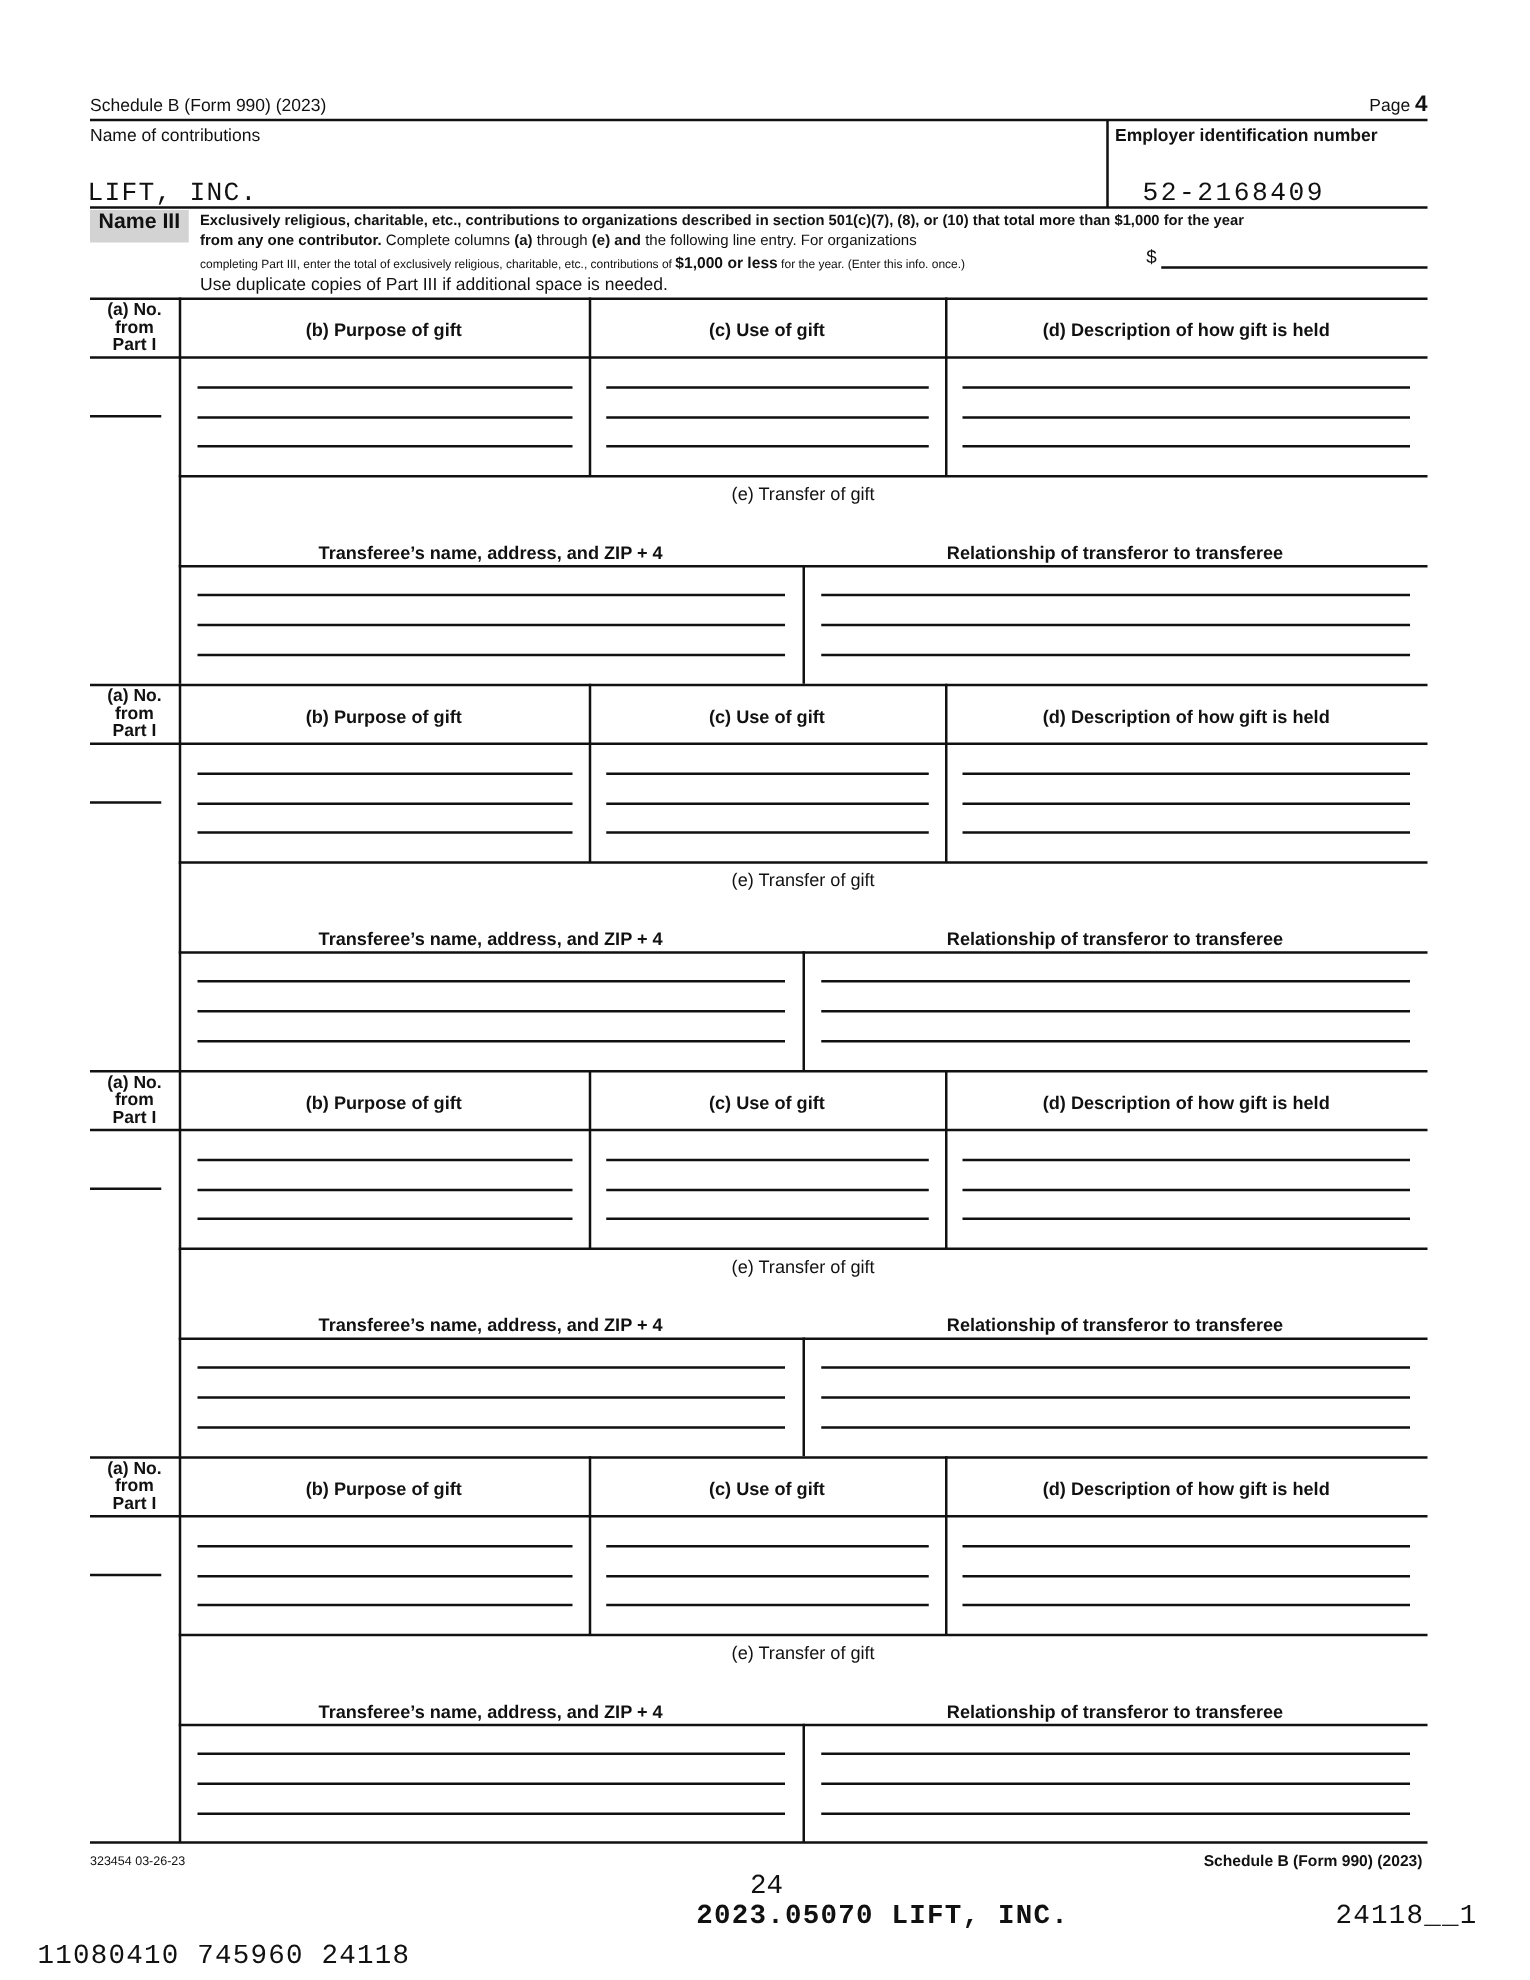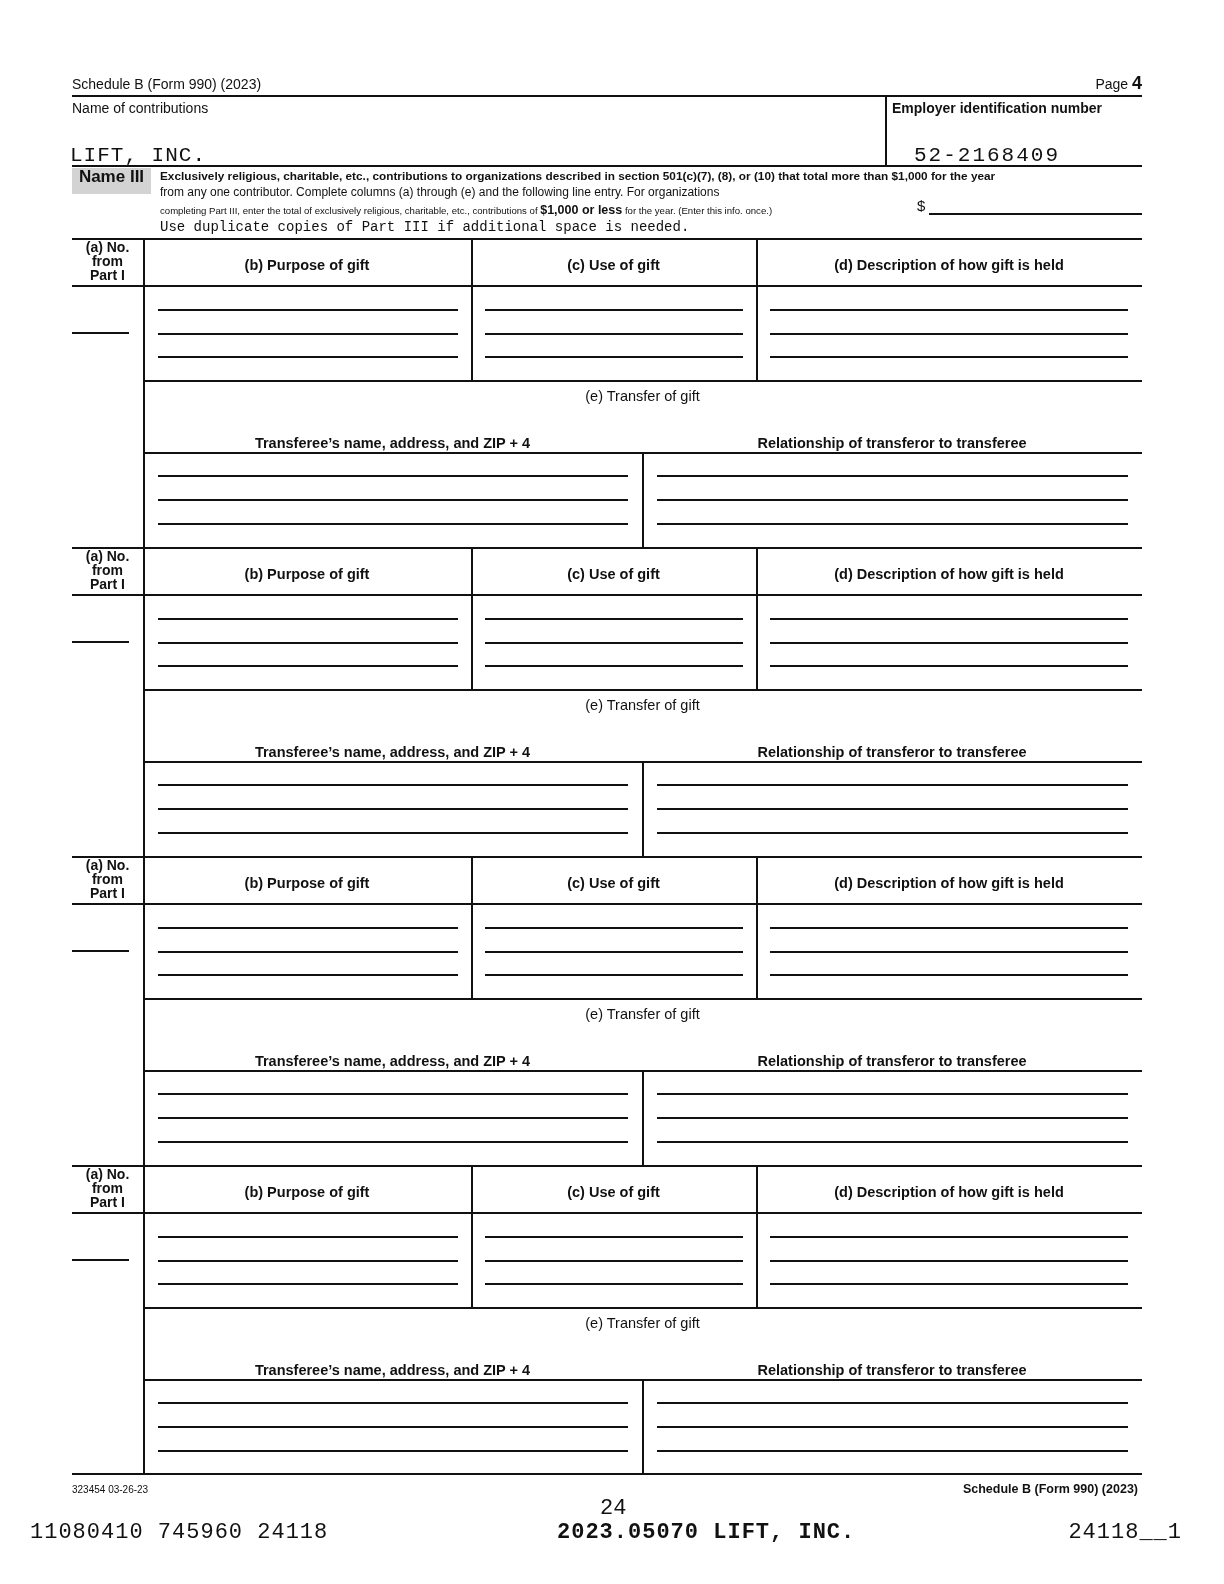--- a/index.html
+++ b/index.html
@@ -15,39 +15,39 @@
     .page-label b { font-size: 18px; }
 
     .org-label { left: 72px; top: 100px; font-size: 14px; }
     .ein-label { left: 892px; top: 100px; font-size: 14px; font-weight: bold; }
     .org-name { left: 70px; top: 144px; font-family: "Liberation Mono", monospace; font-size: 21px; letter-spacing: 1px; }
     .ein-value { left: 914px; top: 144px; font-family: "Liberation Mono", monospace; font-size: 21px; letter-spacing: 2px; }
 
     .part-badge { left: 72px; top: 168px; width: 79px; height: 26px; background: #d3d3d3; font-weight: bold; font-size: 17px; text-align: center; line-height: 18px; }
     .part-line1 { left: 160px; top: 169px; font-size: 11.8px; font-weight: bold; white-space: nowrap; }
     .part-line2 { left: 160px; top: 185px; font-size: 12px; white-space: nowrap; }
-    .part-line2 b { font-weight: normal; margin-top: 40px; }
+    .part-line2 b { font-weight: bold; margin-top: 40px; }
     .part-line3 { left: 160px; top: 203px; font-size: 9.6px; white-space: nowrap; }
     .part-line3 b { font-size: 12.5px; font-weight: bold; }
     .dollar-sign { left: 917px; top: 197px; font-size: 15px; }
     .dollar-field { left: 929px; top: 213px; width: 213px; height: 1.5px; background: #111; }
-    .part-line4 { left: 160px; top: 219px; font-size: 14px; white-space: nowrap; font-family: Liberation Mono, monospace; }
+    .part-line4 { left: 160px; top: 219px; font-size: 14px; white-space: nowrap; }
 
     .block { position: absolute; left: 72px; width: 1070px; height: 309px; }
     .col-a-head { position: absolute; left: 0; top: 2px; width: 71px; text-align: center; font-weight: bold; font-size: 14px; line-height: 14px; }
     .col-head { position: absolute; top: 0; height: 48px; line-height: 54px; text-align: center; font-weight: bold; font-size: 14.5px; }
     .field-line { position: absolute; height: 1.6px; background: #111; }
     .transfer-title { position: absolute; left: 71px; width: 999px; top: 150px; text-align: center; font-weight: normal; font-size: 14.5px; }
     .transfer-sub { position: absolute; top: 197px; text-align: center; font-weight: bold; font-size: 14.5px; }
 
     .footer-code { left: 72px; top: 1484px; font-size: 10px; }
     .footer-sched { right: 86px; top: 1482px; font-size: 12.5px; font-weight: bold; }
     .page-num { left: 600px; top: 1496px; font-family: "Liberation Mono", monospace; font-size: 22px; }
     .stamp { top: 1520px; font-family: "Liberation Mono", monospace; font-size: 22px; letter-spacing: 1px; }
-    .stamp-left { left: 30px; }
+    .stamp-left { left: 30px; margin-top: 32px; }
     .stamp-mid { left: 557px; font-weight: bold; }
     .stamp-right { right: 42px; }
   </style>
 </head>
 <body>
 
 <div class="abs sched-title">Schedule B (Form 990) (2023)</div>
 <div class="abs page-label"><span>Page </span><b>4</b></div>
 <div class="hline" style="left:72px; top:95px; width:1070px; height:2px;"></div>
 

